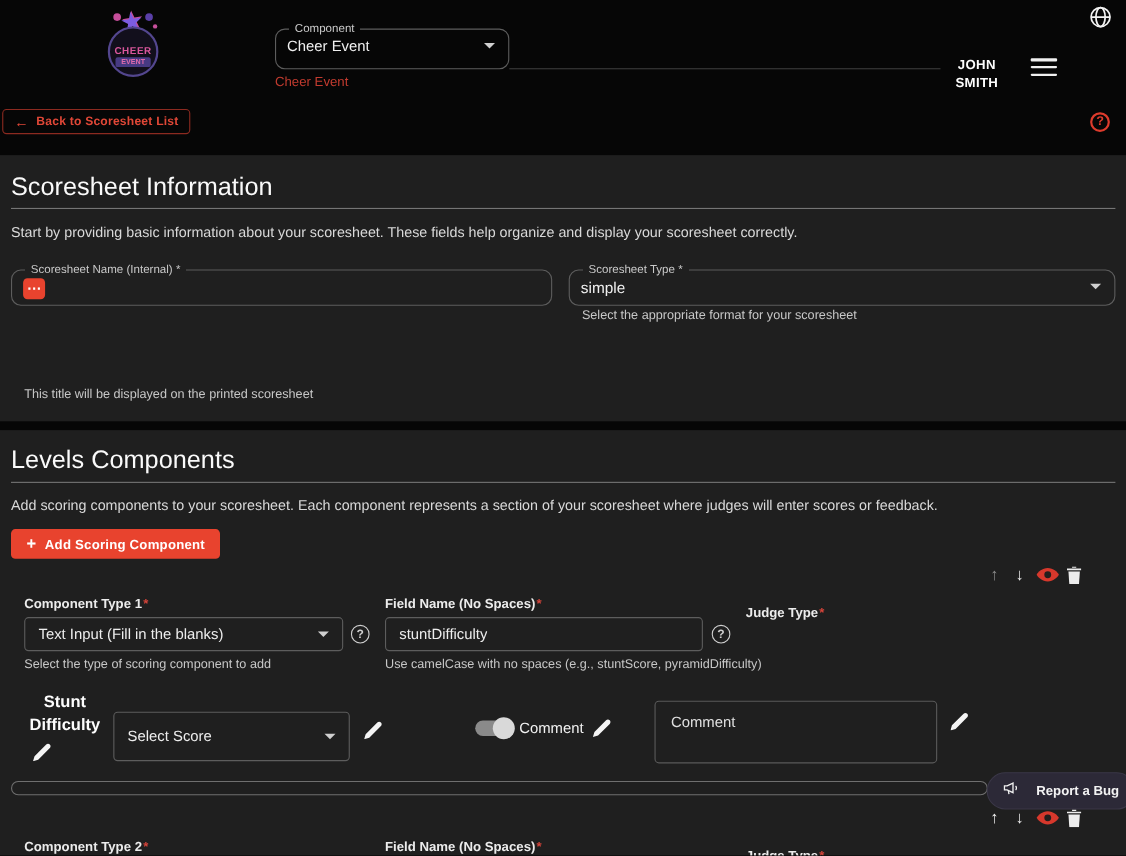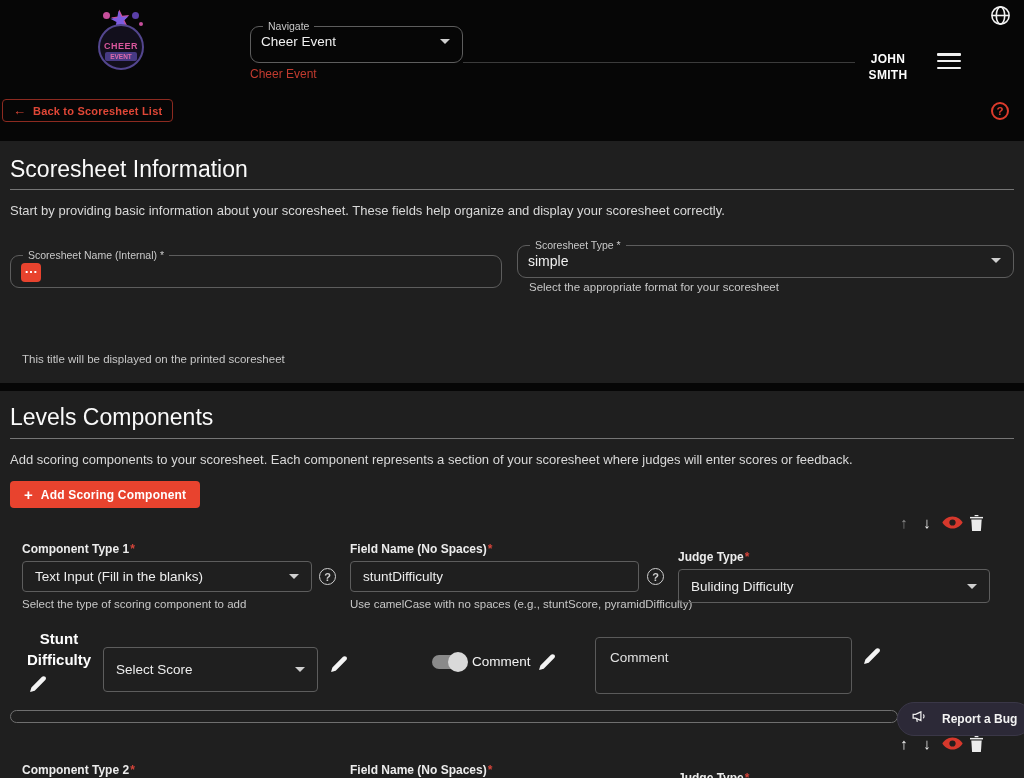--- a/index.html
+++ b/index.html
@@ -110,21 +110,21 @@
     <span class="pom pom2"></span>
     <span class="pom pom3"></span>
     <span class="logo-star">★</span>
     <div class="logo-circle">
       <div class="logo-cheer">CHEER</div>
       <div class="logo-event">EVENT</div>
     </div>
   </div>
 
   <fieldset class="abs outlined nav-fieldset">
-    <legend>Navigate</legend>
+    <legend>Component</legend>
     <div class="field-value-row">
       <span class="field-value">Cheer Event</span>
       <span class="caret"></span>
     </div>
   </fieldset>
   <div class="abs nav-underline"></div>
   <a class="abs event-link">Cheer Event</a>
 
   <div class="abs user-name">
     <div>JOHN</div>
@@ -152,21 +152,21 @@
 
   <div class="abs help-circle">
     <span>?</span>
   </div>
 
   <div class="abs section" id="section-info">
     <h1 class="abs section-title" style="top:15px;">Scoresheet Information</h1>
     <div class="abs section-divider" style="top:48px;"></div>
     <p class="abs section-desc" style="top:62px;">Start by providing basic information about your scoresheet. These fields help organize and display your scoresheet correctly.</p>
 
-    <fieldset class="abs outlined" style="left:10px; top:99px; width:492px; height:38px;margin-top:10px;">
+    <fieldset class="abs outlined" style="left:10px; top:99px; width:492px; height:38px;">
       <legend>Scoresheet Name (Internal) *</legend>
       <div class="field-value-row">
         <span class="red-badge">
           <span>⋯</span>
         </span>
       </div>
     </fieldset>
 
     <fieldset class="abs outlined" style="left:517px; top:99px; width:497px; height:38px;">
       <legend>Scoresheet Type *</legend>
@@ -227,24 +227,20 @@
       <span class="val">stuntDifficulty</span>
     </div>
     <div class="abs q-circle" style="left:647px; top:177px;">
       <span>?</span>
     </div>
     <div class="abs helper" style="left:350px; top:207px;">Use camelCase with no spaces (e.g., stuntScore, pyramidDifficulty)</div>
 
     <div class="abs comp-label" style="left:678px; top:159px;">
       <span>Judge Type</span><span class="req">*</span>
     </div>
-    <div class="abs select-box" style="left:678px; top:178px; width:312px; height:34px;">
-      <span class="val">Buliding Difficulty</span>
-      <span class="caret"></span>
-    </div>
 
     <div class="abs preview-title" style="left:22px; top:237px; width:74px;text-align:center;">Stunt Difficulty</div>
     <span class="abs icon-btn" style="left:30px; top:284px;">
       <svg width="17" height="17" viewBox="0 0 17 17" fill="#f4f4f4">
           <path d="M0 17l1.4-4.6L12 1.8c.9-.9 2.4-.9 3.3 0 .9.9.9 2.4 0 3.3L4.7 15.7 0 17z"></path>
         </svg>
     </span>
 
     <div class="abs select-box" style="left:103px; top:256px; width:215px; height:45px;">
       <span class="val">Select Score</span>

